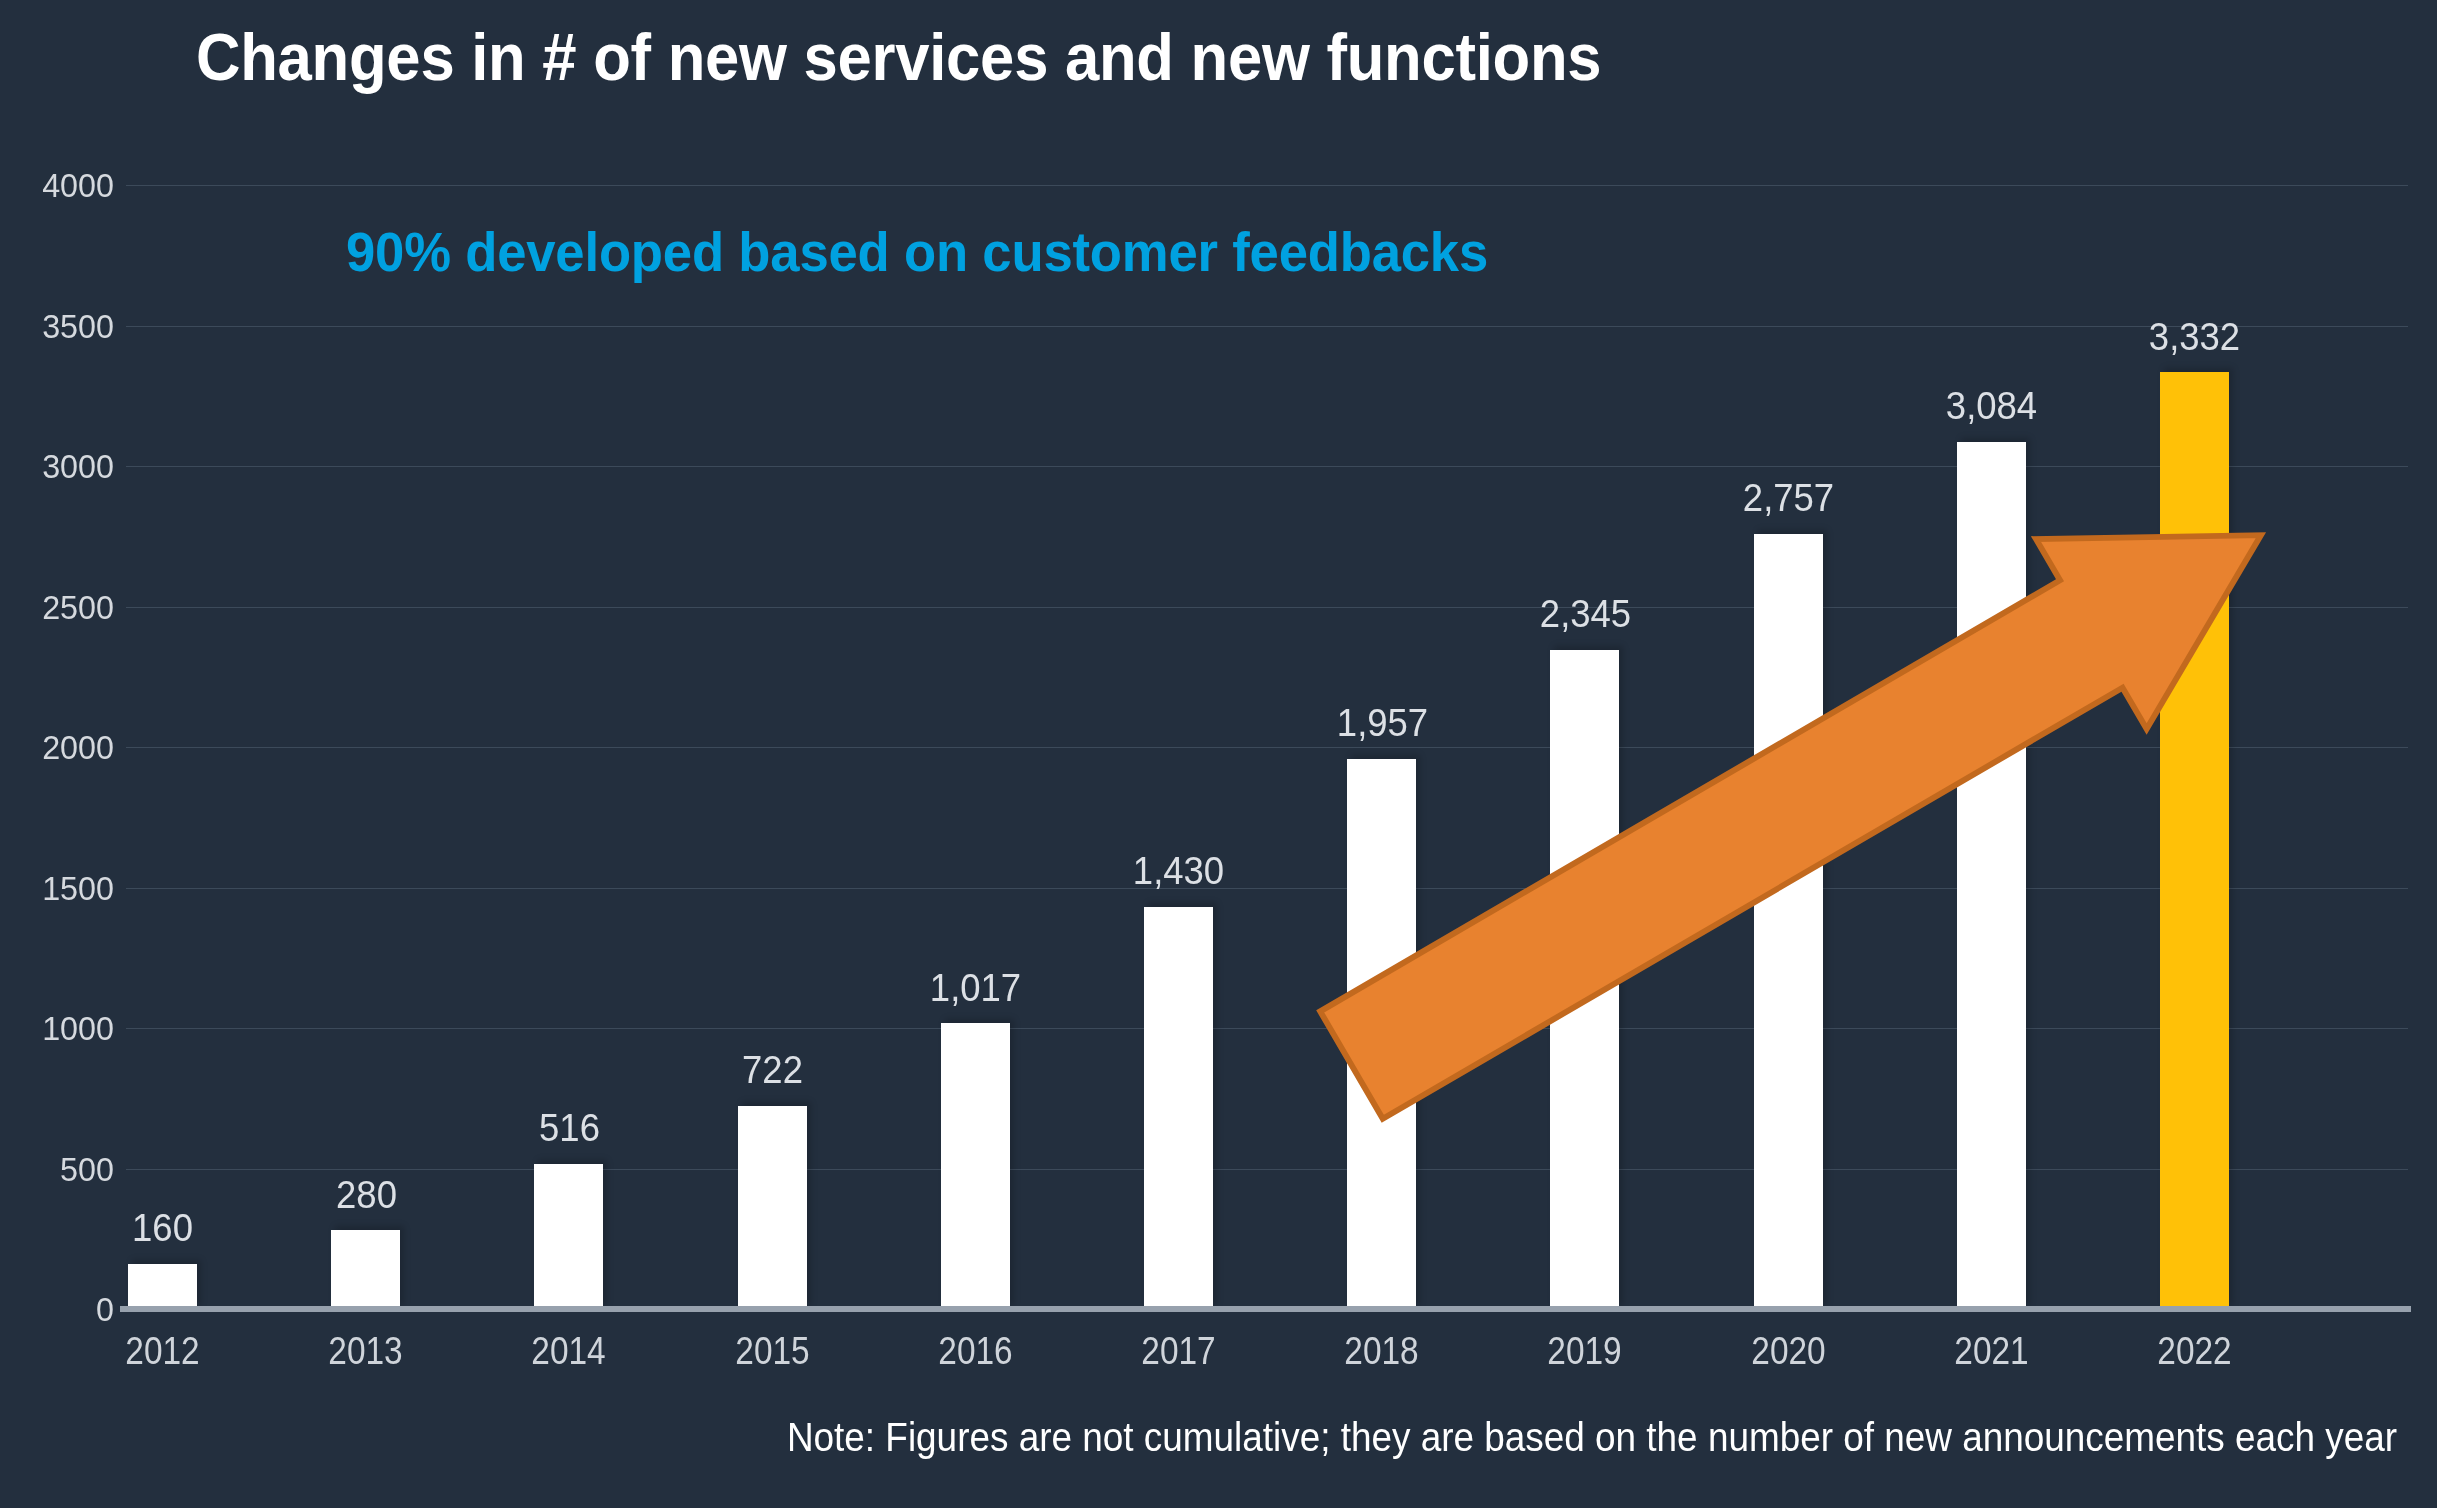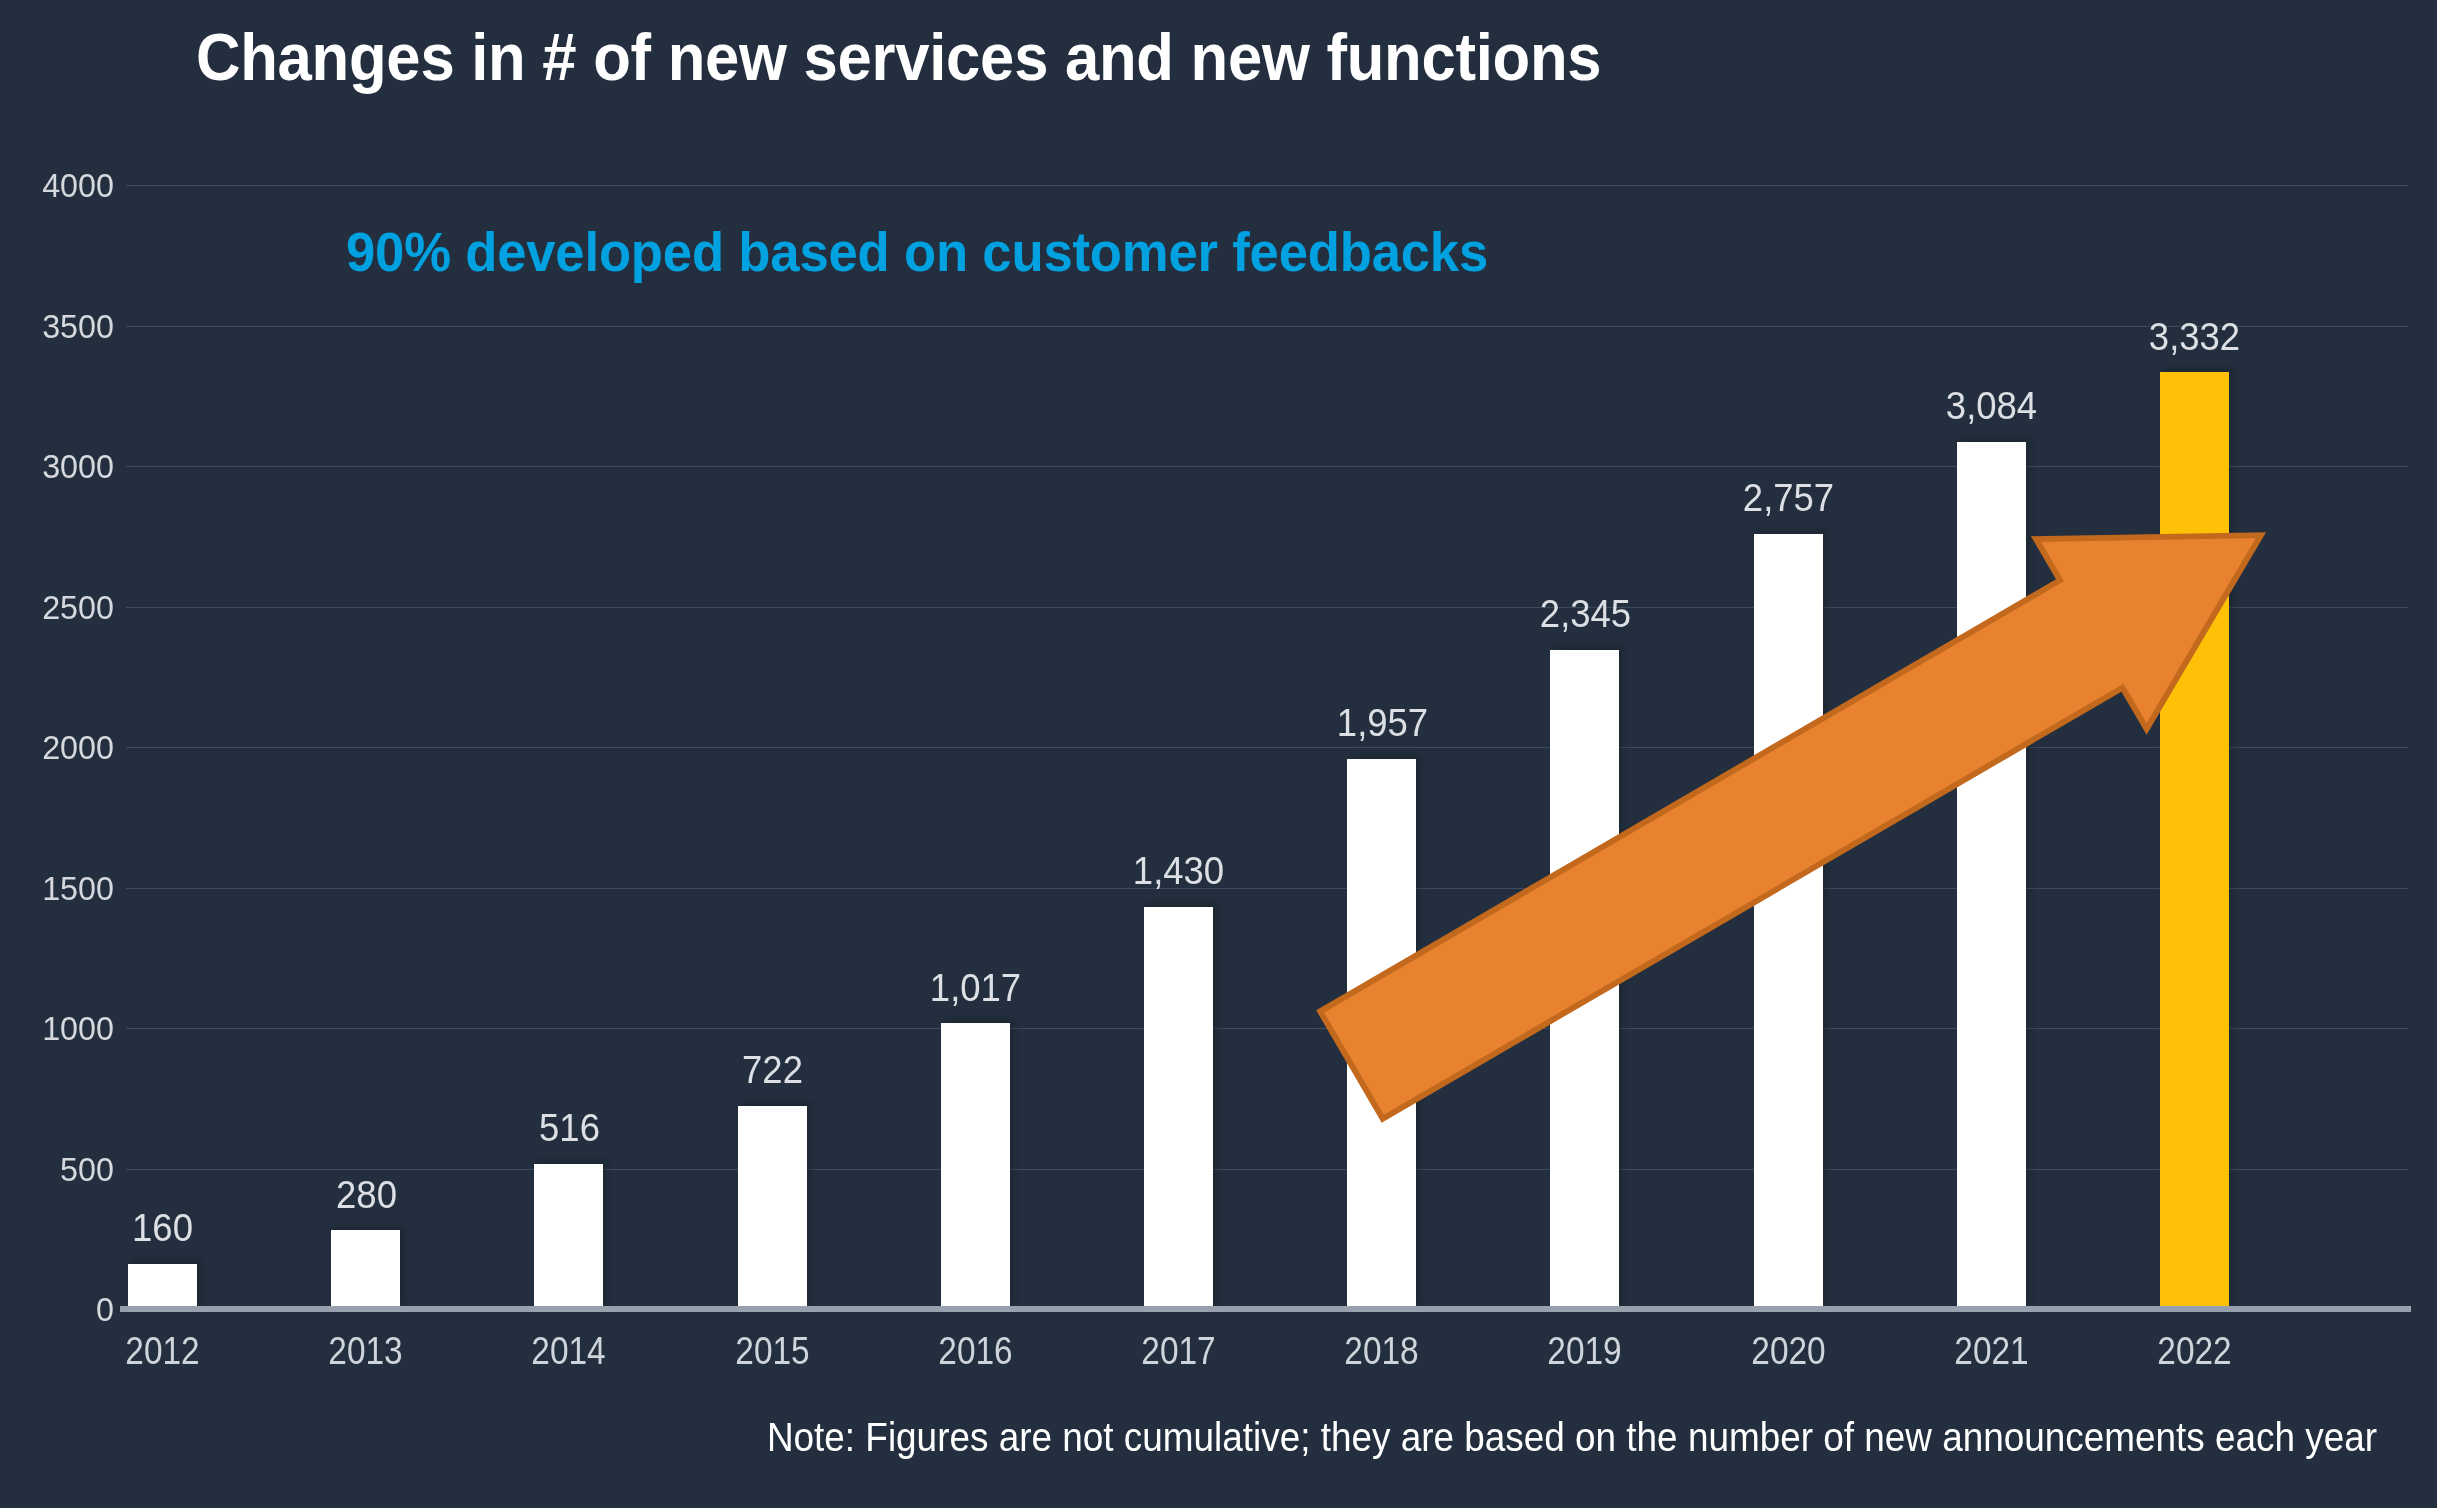--- a/index.html
+++ b/index.html
@@ -116,21 +116,21 @@
     left: 0; top: 0;
     width: 2438px; height: 1508px;
     pointer-events: none;
   }
 
   
   .note {
     position: absolute;
     left: 0; top: 1414px;
     width: 2438px;
-    padding-right: 61px;
+    padding-right: 41px;
     text-align: right;
     color: #FFFFFF;
     font-family: "Liberation Sans Narrow", "Liberation Sans", sans-serif;
     font-size: 41px;
     line-height: 47px;
     white-space: nowrap;
   }
   .note > span { display: inline-block; transform: scaleX(0.90); transform-origin: right center; }
 </style>
 </head>

